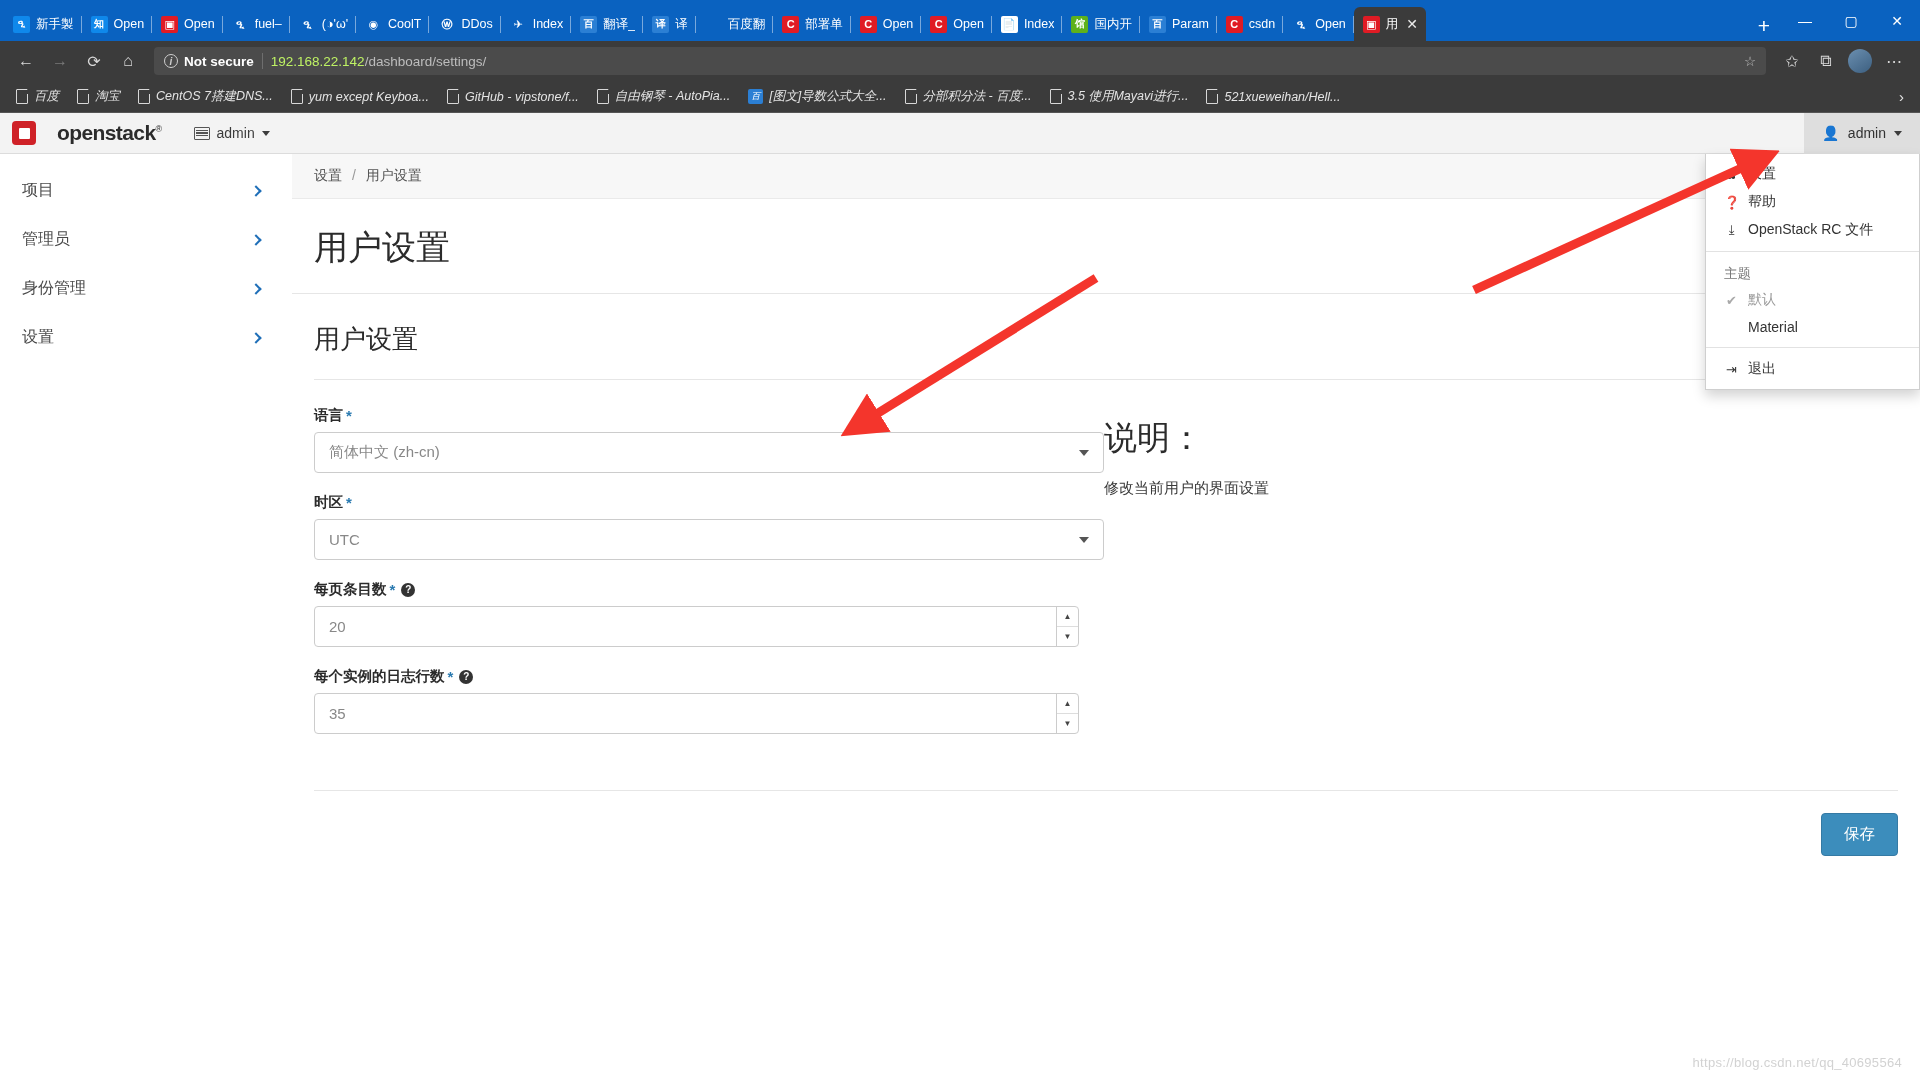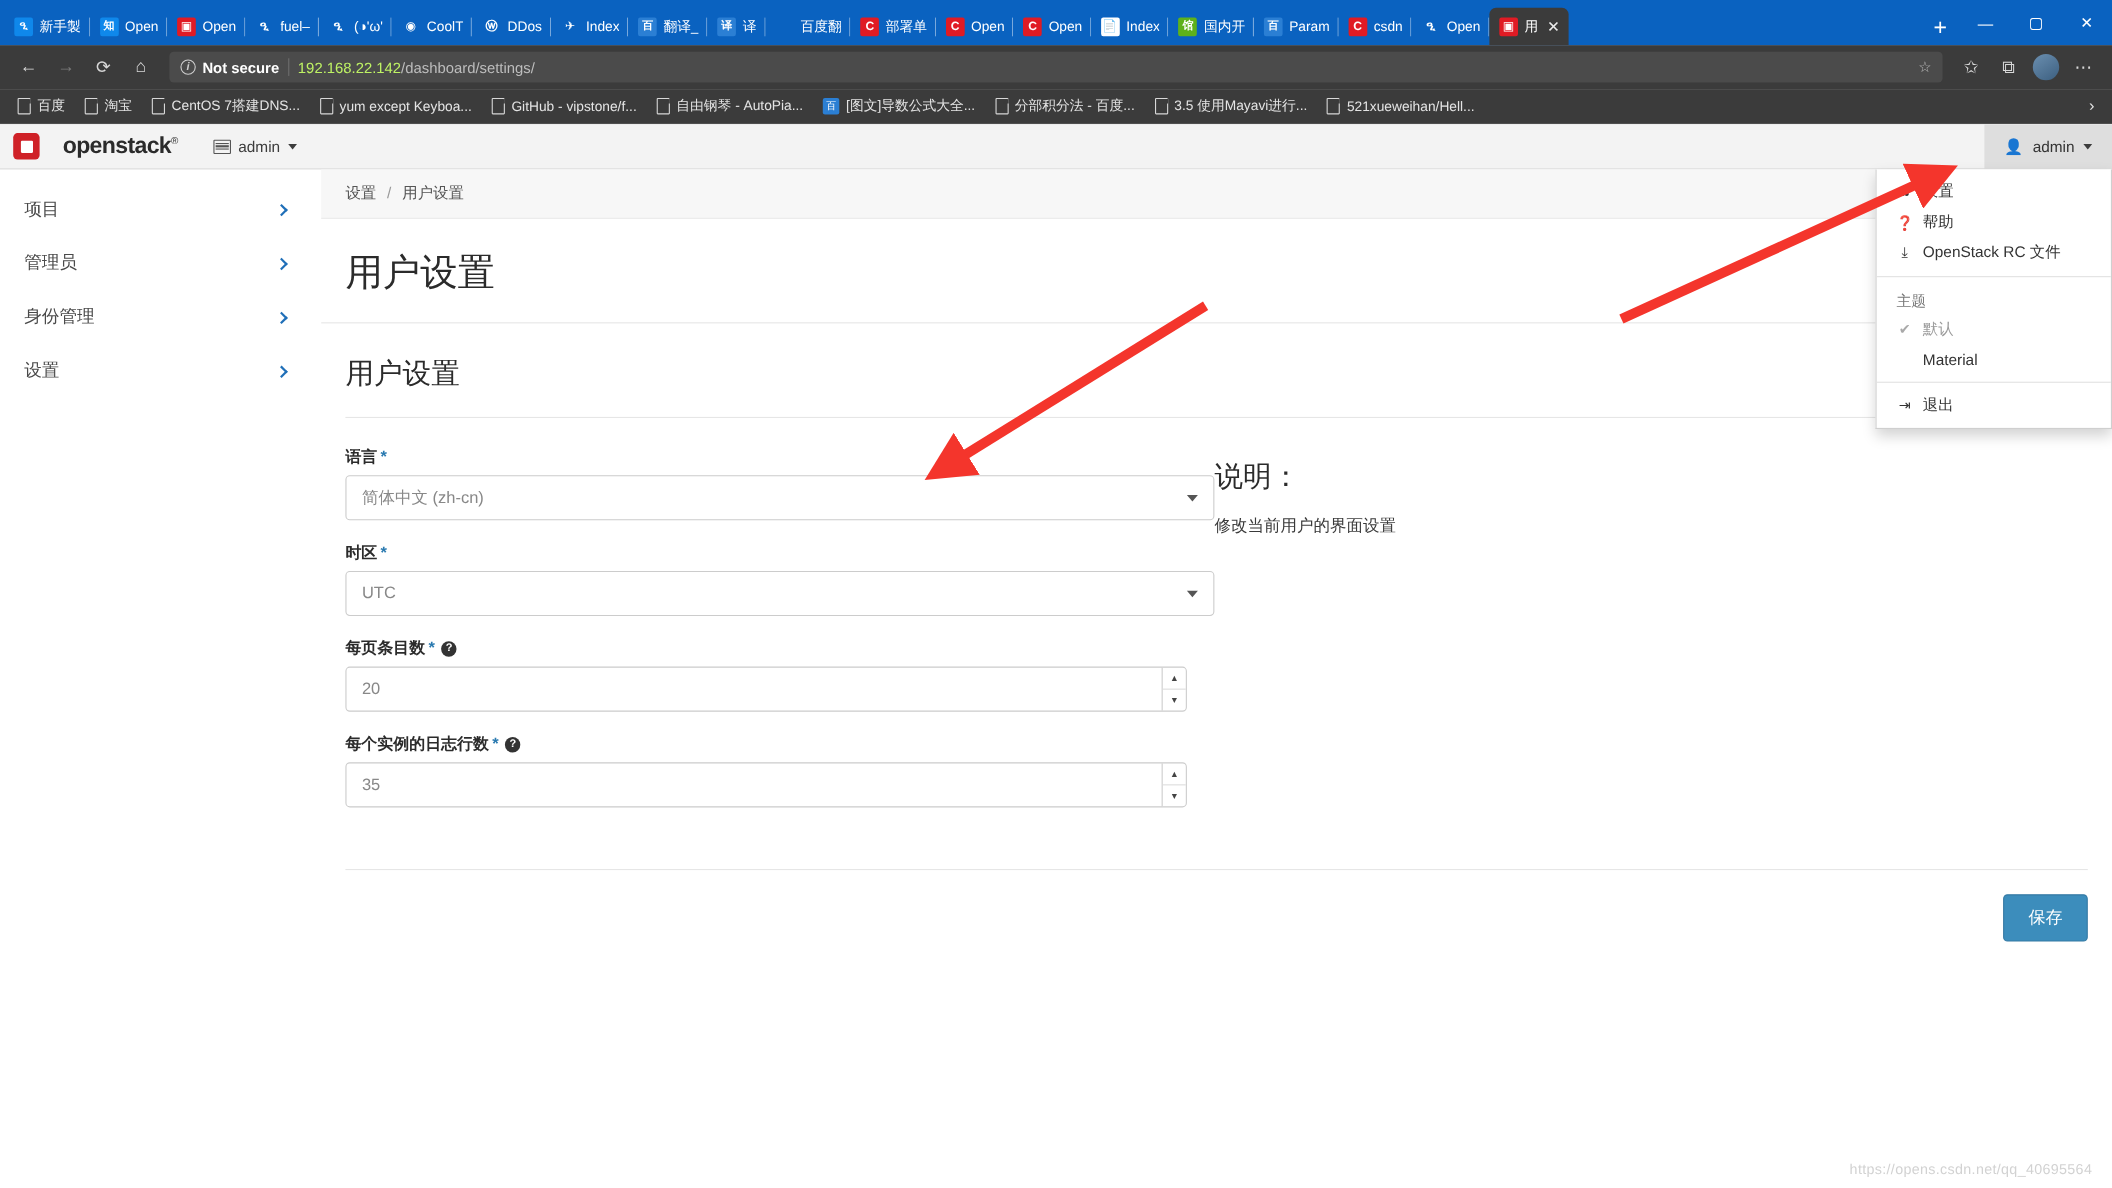--- a/index.html
+++ b/index.html
@@ -77,21 +77,21 @@
     width: 24px; height: 24px; border-radius: 50%;
     background: linear-gradient(145deg,#6b8fb0,#3c5f80);
   }
 
   .bookmarks {
     height: 32px; background: #3b3b3b; display: flex; align-items: center;
     padding: 0 8px; gap: 2px; flex: 0 0 32px; border-bottom: 1px solid #555;
   }
   .bm {
     display: flex; align-items: center; gap: 6px; padding: 3px 8px;
-    color: #e4e4e4; font-size: 12.5px; white-space: nowrap; border-radius: 4px;
+    color: #e4e4e4; font-size: 12.5px; white-space: nowrap; border-radius: 4px; font-style: italic;
   }
   .bm-doc {
     width: 12px; height: 15px; border: 1.4px solid #d8d8d8; border-radius: 1px;
     position: relative; flex: 0 0 12px;
   }
   .bm-doc::after {
     content: ""; position: absolute; top: -1px; right: -1px;
     border-width: 0 0 5px 5px; border-style: solid;
     border-color: transparent transparent #3b3b3b transparent;
   }
@@ -213,21 +213,21 @@
     position: absolute; right: 0; top: 0; width: 22px; height: 100%;
     border-left: 1px solid #ccc; display: flex; flex-direction: column;
   }
   .spin-btn {
     flex: 1; display: flex; align-items: center; justify-content: center;
     font-size: 8px; color: #444;
   }
   .spin-btn + .spin-btn { border-top: 1px solid #ddd; }
 
   .desc-col { padding-top: 10px; }
-  .desc-title { font-size: 26px; color: #2b2b2b; margin-bottom: 18px; }
+  .desc-title { font-size: 33px; color: #2b2b2b; margin-bottom: 18px; }
   .desc-text { font-size: 15px; color: #3a3a3a; }
 
   .form-footer {
     margin: 36px 22px 0 22px; border-top: 1px solid #e6e6e6;
     padding: 22px 0; display: flex; justify-content: flex-end;
   }
   .btn-primary {
     background: #3c8dbc; color: #fff; border: 1px solid #357aa4; border-radius: 4px;
     padding: 10px 22px; font-size: 15.5px; min-width: 66px; text-align: center;
   }
@@ -572,15 +572,15 @@
     <svg class="arrow-layer" viewBox="0 0 1920 940" preserveAspectRatio="none">
       <defs>
         <marker id="ah" markerWidth="5" markerHeight="5" refX="2.2" refY="2.5" orient="auto">
           <path d="M0,0 L5,2.5 L0,5 z" fill="#f4352c"></path>
         </marker>
       </defs>
       <line x1="1474" y1="177" x2="1757" y2="48" stroke="#f4352c" stroke-width="9" marker-end="url(#ah)"></line>
       <line x1="1096" y1="165" x2="862" y2="310" stroke="#f4352c" stroke-width="9" marker-end="url(#ah)"></line>
     </svg>
 
-    <div class="watermark">https://opens.csdn.net/qq_40695564</div>
+    <div class="watermark">https://blog.csdn.net/qq_40695564</div>
   </div>
 </div>
 
 </body></html>

